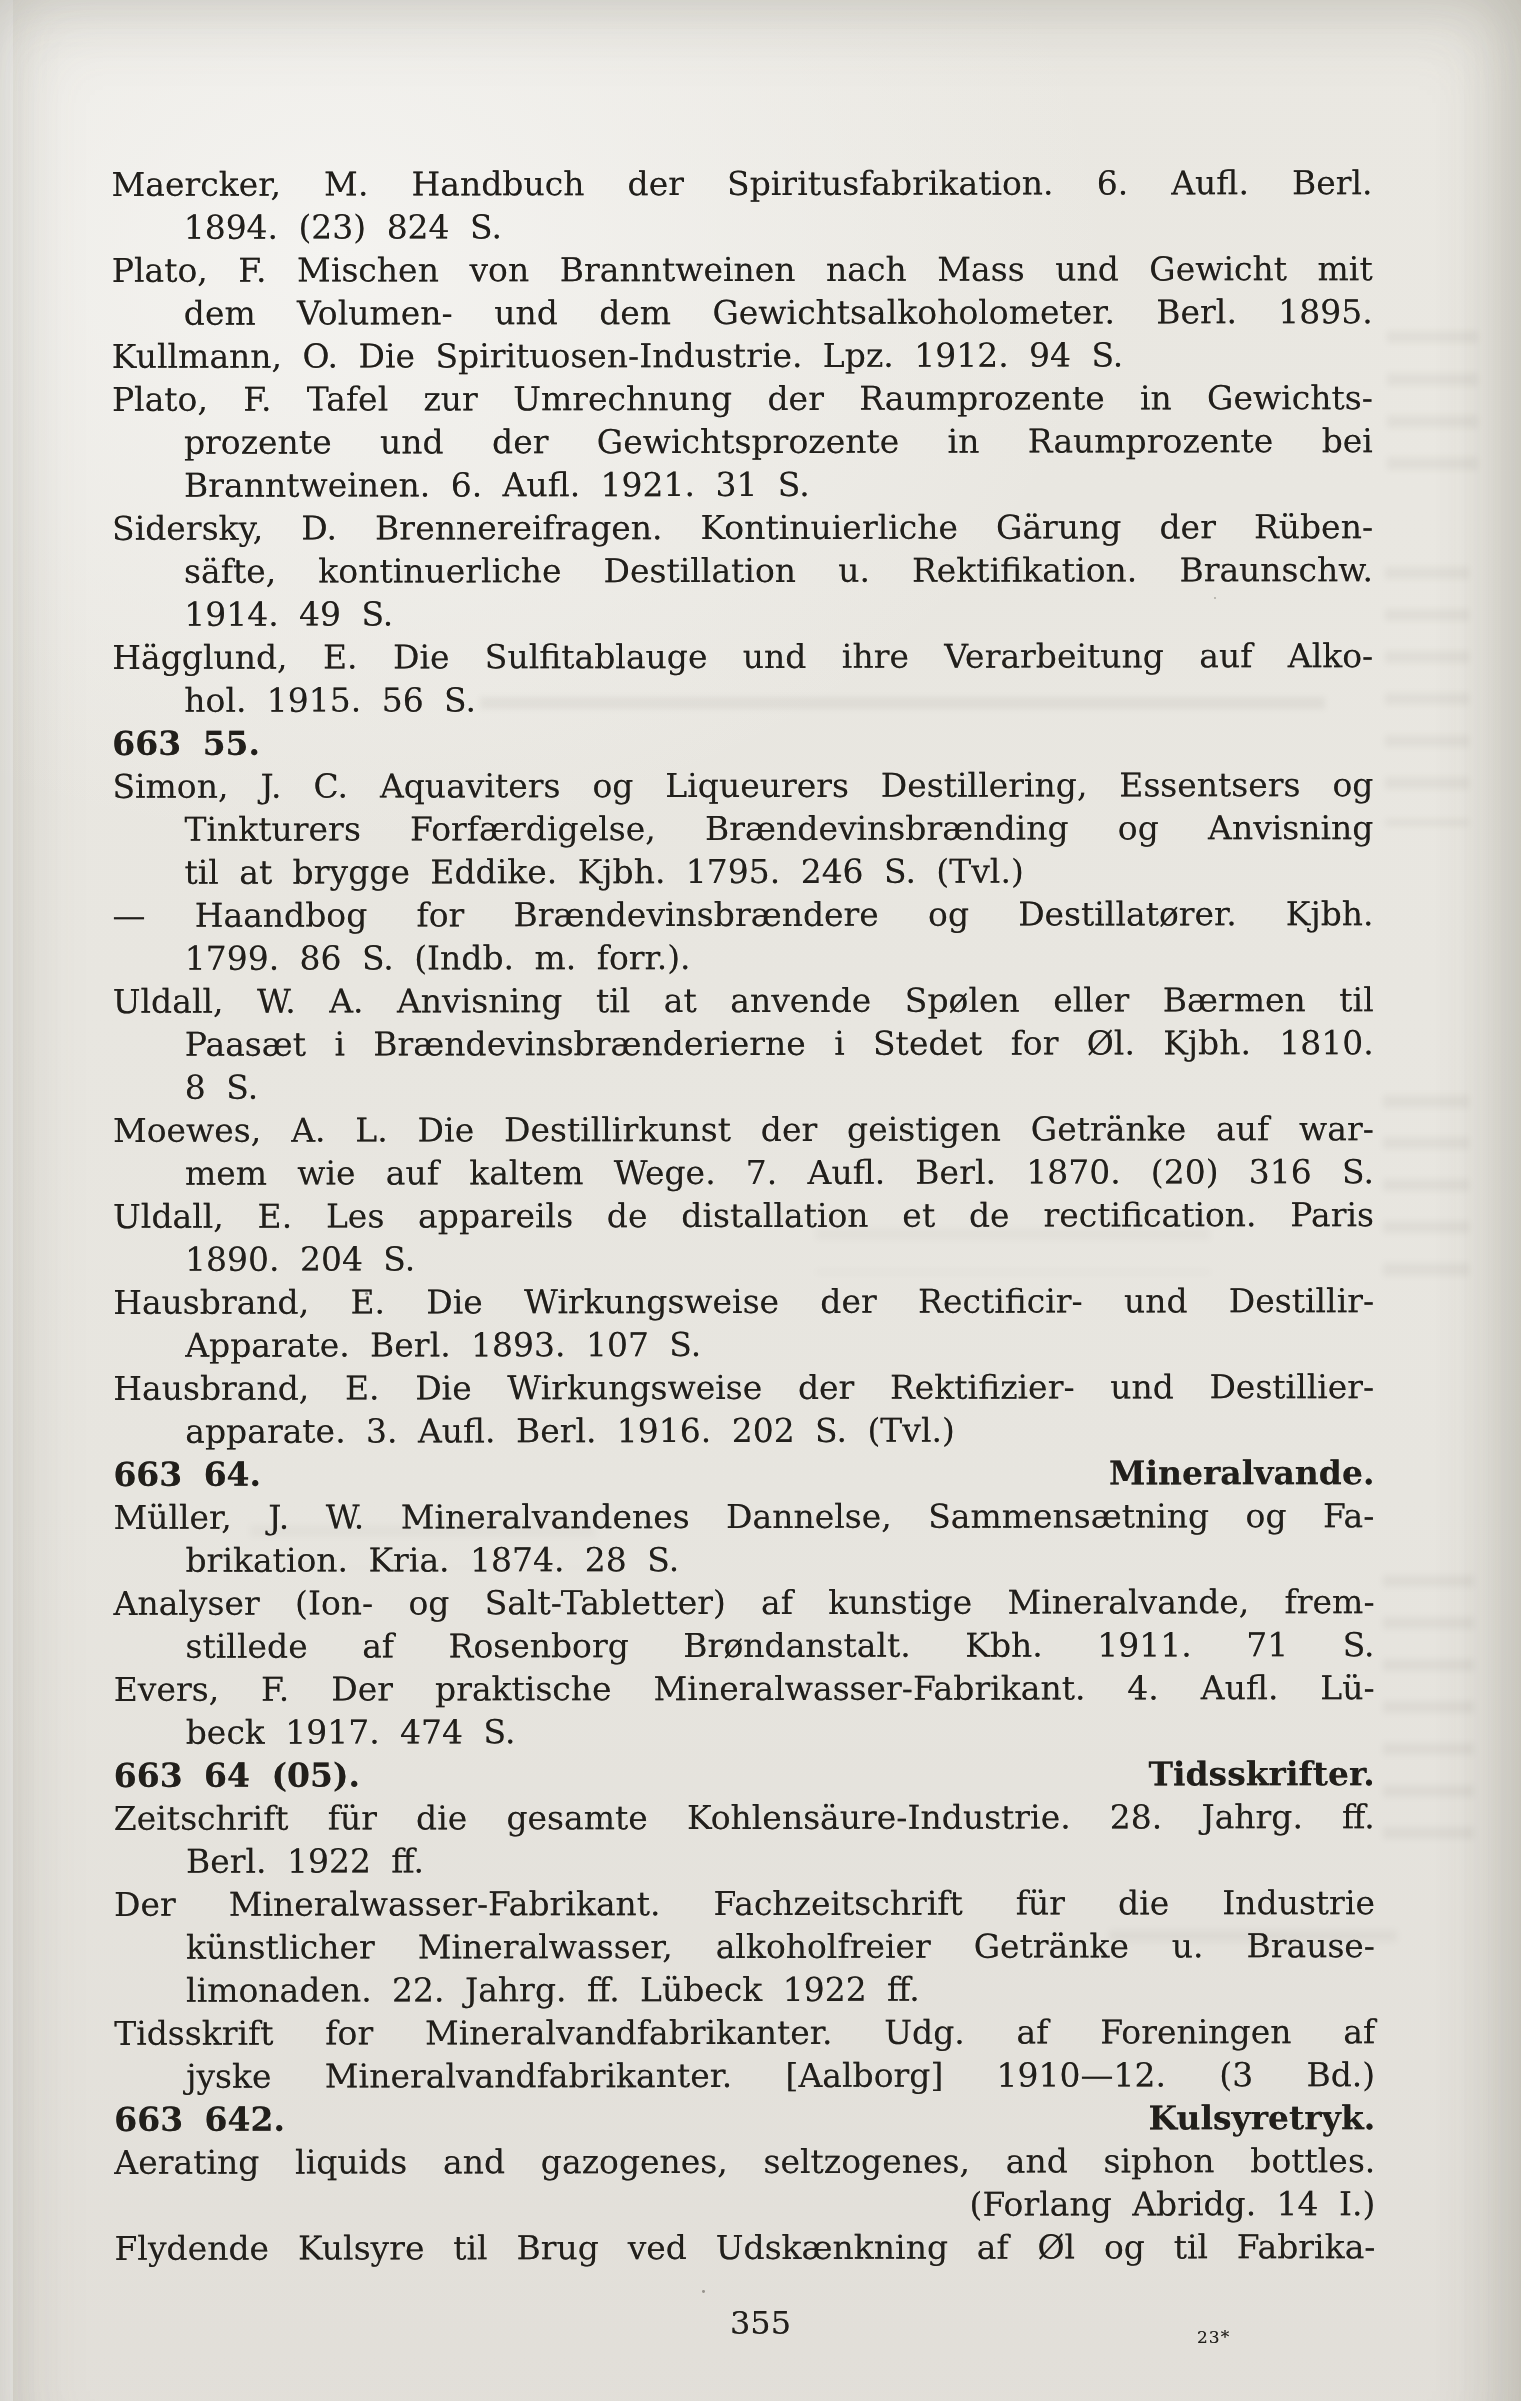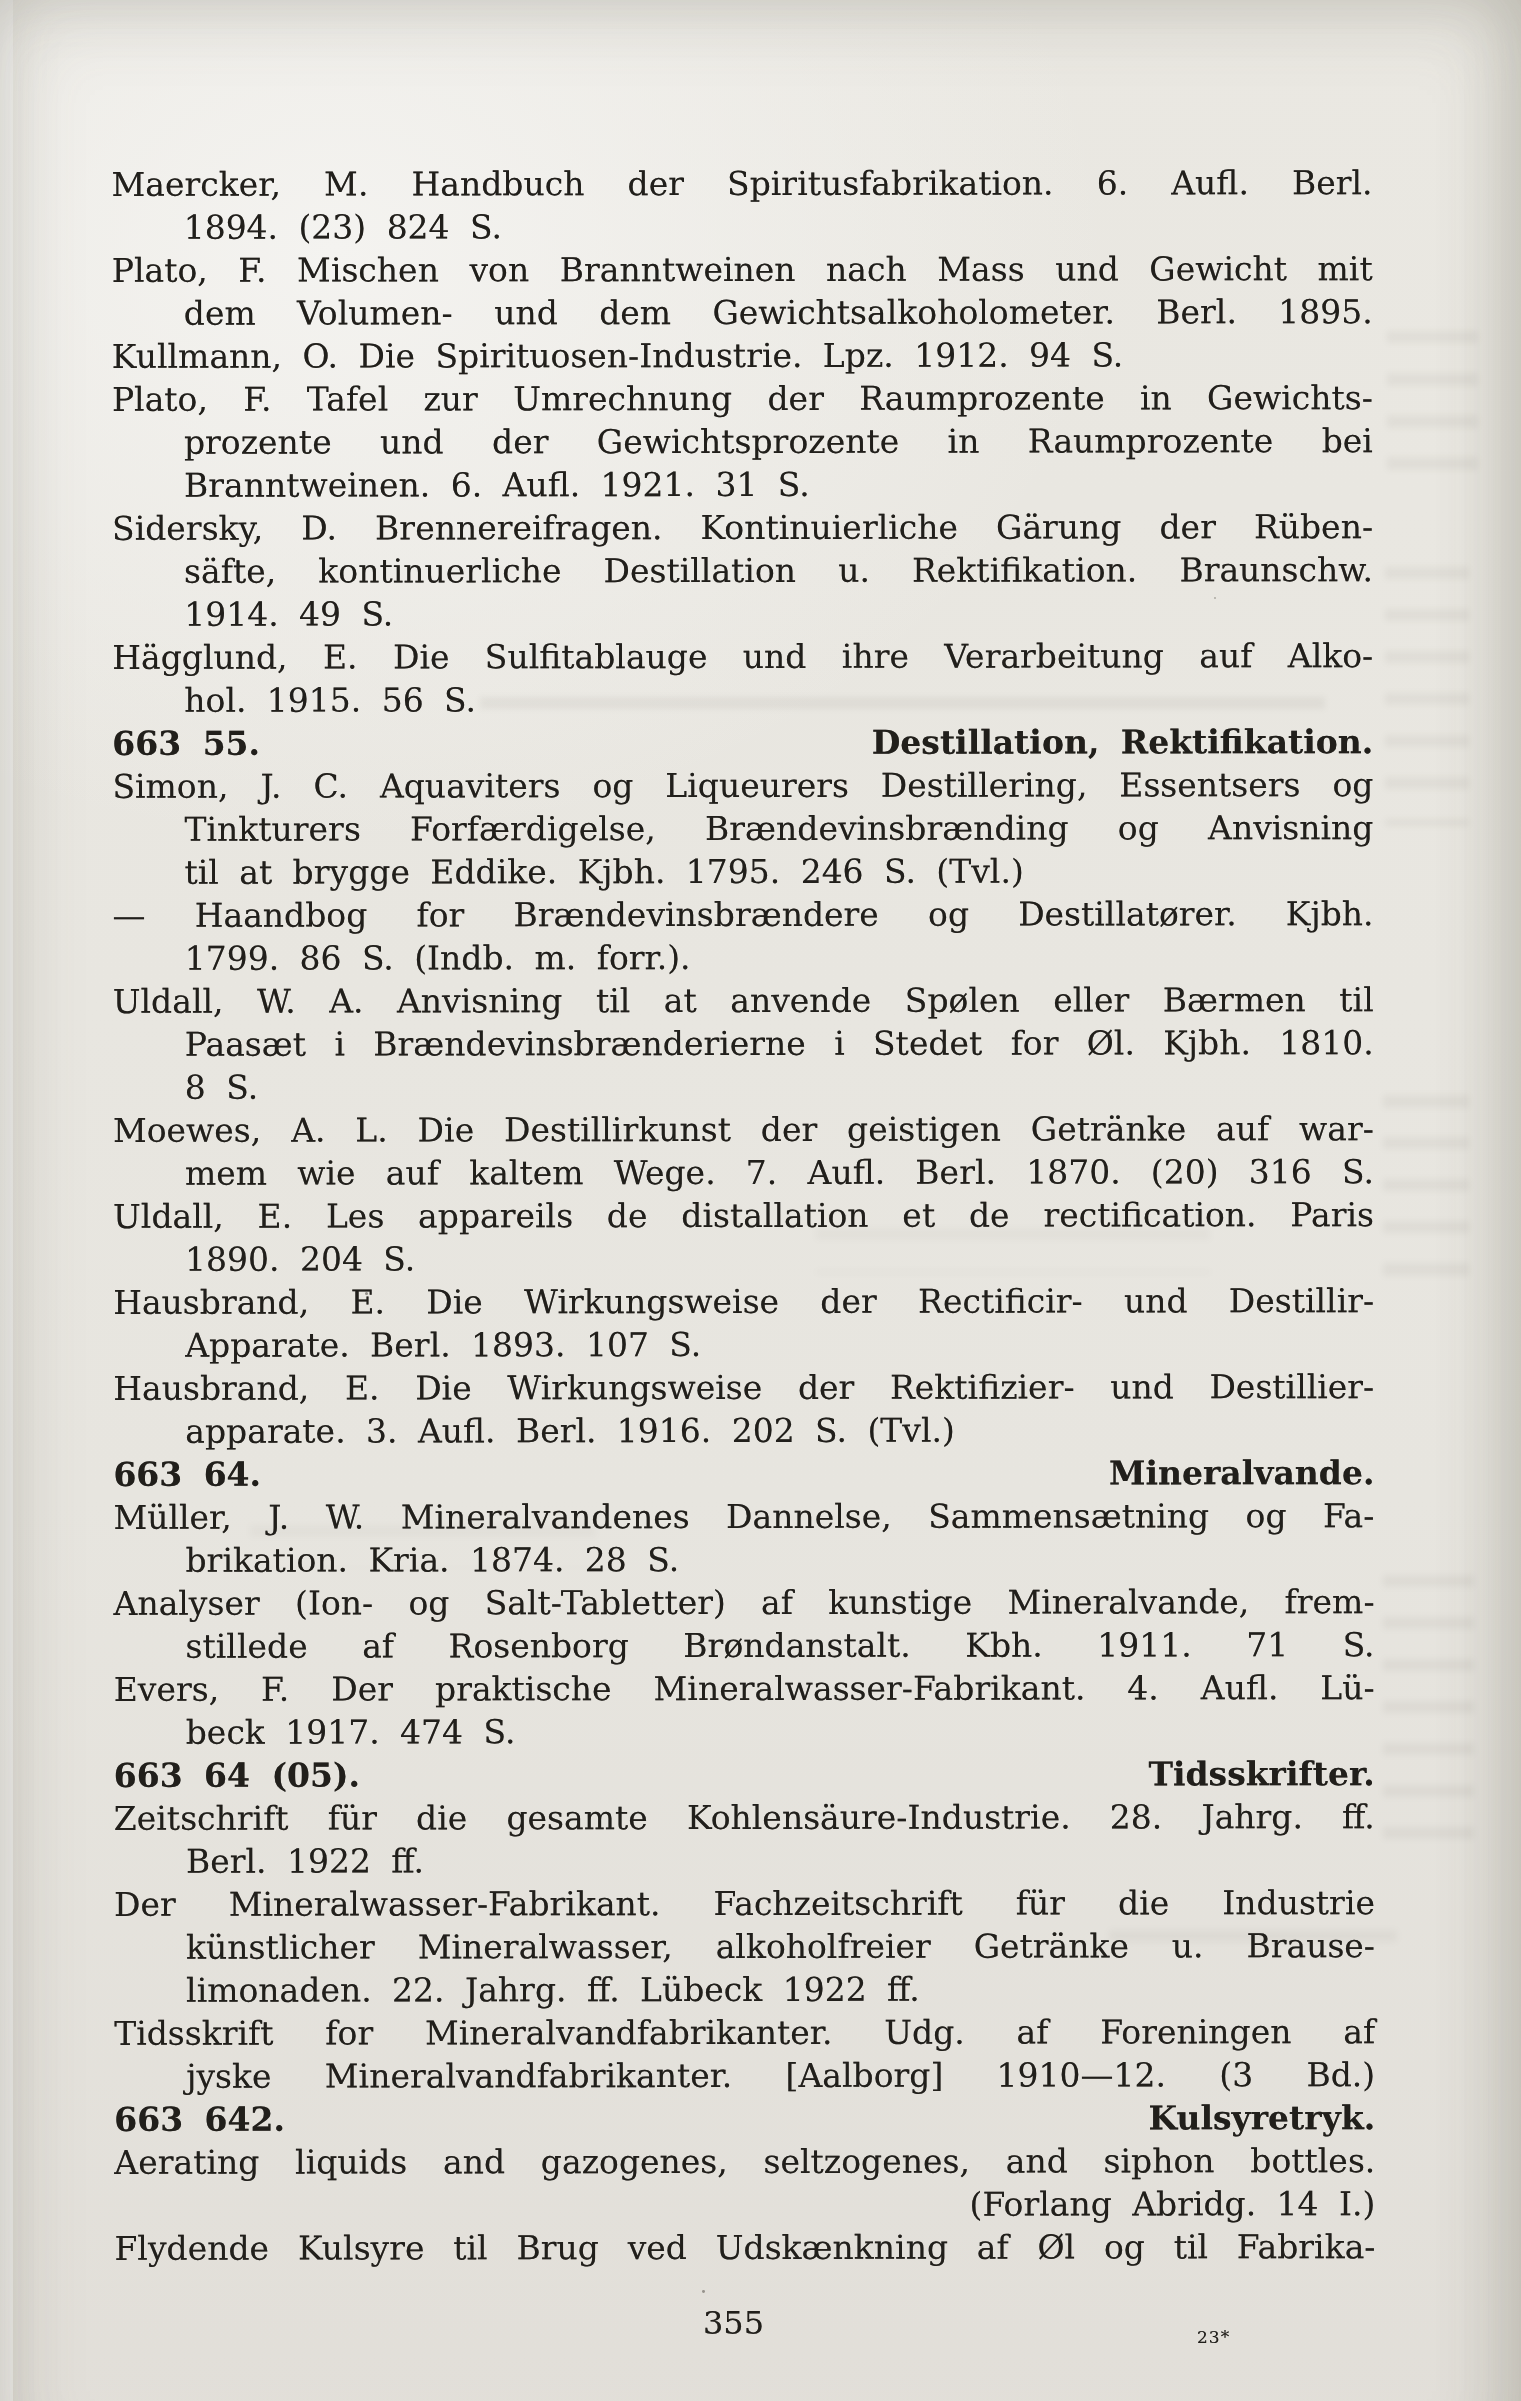--- a/index.html
+++ b/index.html
@@ -31,21 +31,21 @@
   }
   .line.just{text-align:justify;text-align-last:justify;-moz-text-align-last:justify;}
   .line.cont{padding-left:72px;}
   .line.note{text-align:right;}
   .author{font-weight:normal;}
   .dash{font-weight:normal;}
   .line.section{display:flex;justify-content:space-between;font-weight:bold;}
   
   .page-number{
     position:absolute;top:2304px;left:676px;width:115px;
-    text-align:center;font-size:32px;
+    text-align:right;font-size:32px;
     text-shadow:0 0 0.6px rgba(30,28,24,.5);
   }
   .signature-mark{
     position:absolute;top:2327px;left:1197px;
     font-size:17px;letter-spacing:1px;
     text-shadow:0 0 0.5px rgba(30,28,24,.5);
   }
   
   .smudge{
     position:absolute;pointer-events:none;
@@ -100,21 +100,20 @@
       <div class="line entry just"><span class="author">Plato, F.</span> <span>Tafel zur Umrechnung der Raumprozente in Gewichts-</span></div>
       <div class="line cont just"><span>prozente und der Gewichtsprozente in Raumprozente bei</span></div>
       <div class="line cont"><span>Branntweinen. 6. Aufl. 1921. 31 S.</span></div>
       <div class="line entry just"><span class="author">Sidersky, D.</span> <span>Brennereifragen. Kontinuierliche Gärung der Rüben-</span></div>
       <div class="line cont just"><span>säfte, kontinuerliche Destillation u. Rektifikation. Braunschw.</span></div>
       <div class="line cont"><span>1914. 49 S.</span></div>
       <div class="line entry just"><span class="author">Hägglund, E.</span> <span>Die Sulfitablauge und ihre Verarbeitung auf Alko-</span></div>
       <div class="line cont"><span>hol. 1915. 56 S.</span></div>
       <div class="line section">
         <span class="code">663 55.</span>
-        <span class="stitle">Destillation, Rektifikation.</span>
       </div>
       <div class="line entry just"><span class="author">Simon, J. C.</span> <span>Aquaviters og Liqueurers Destillering, Essentsers og</span></div>
       <div class="line cont just"><span>Tinkturers Forfærdigelse, Brændevinsbrænding og Anvisning</span></div>
       <div class="line cont"><span>til at brygge Eddike. Kjbh. 1795. 246 S. (Tvl.)</span></div>
       <div class="line entry just"><span class="dash">—</span> <span>Haandbog for Brændevinsbrændere og Destillatører. Kjbh.</span></div>
       <div class="line cont"><span>1799. 86 S. (Indb. m. forr.).</span></div>
       <div class="line entry just"><span class="author">Uldall, W. A.</span> <span>Anvisning til at anvende Spølen eller Bærmen til</span></div>
       <div class="line cont just"><span>Paasæt i Brændevinsbrænderierne i Stedet for Øl. Kjbh. 1810.</span></div>
       <div class="line cont"><span>8 S.</span></div>
       <div class="line entry just"><span class="author">Moewes, A. L.</span> <span>Die Destillirkunst der geistigen Getränke auf war-</span></div>

